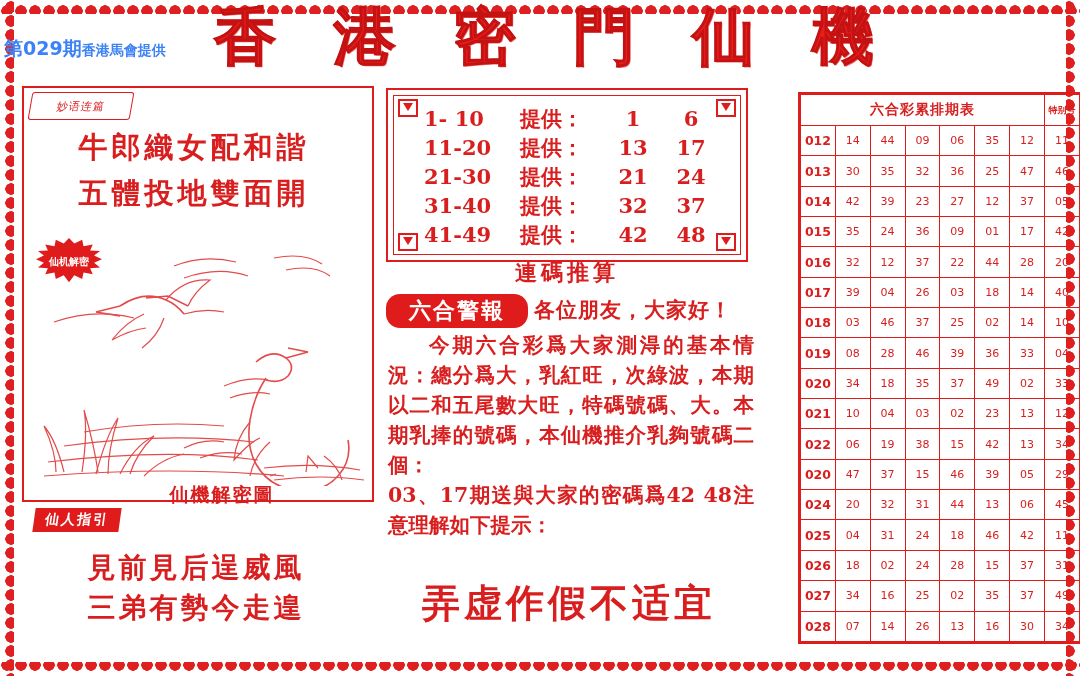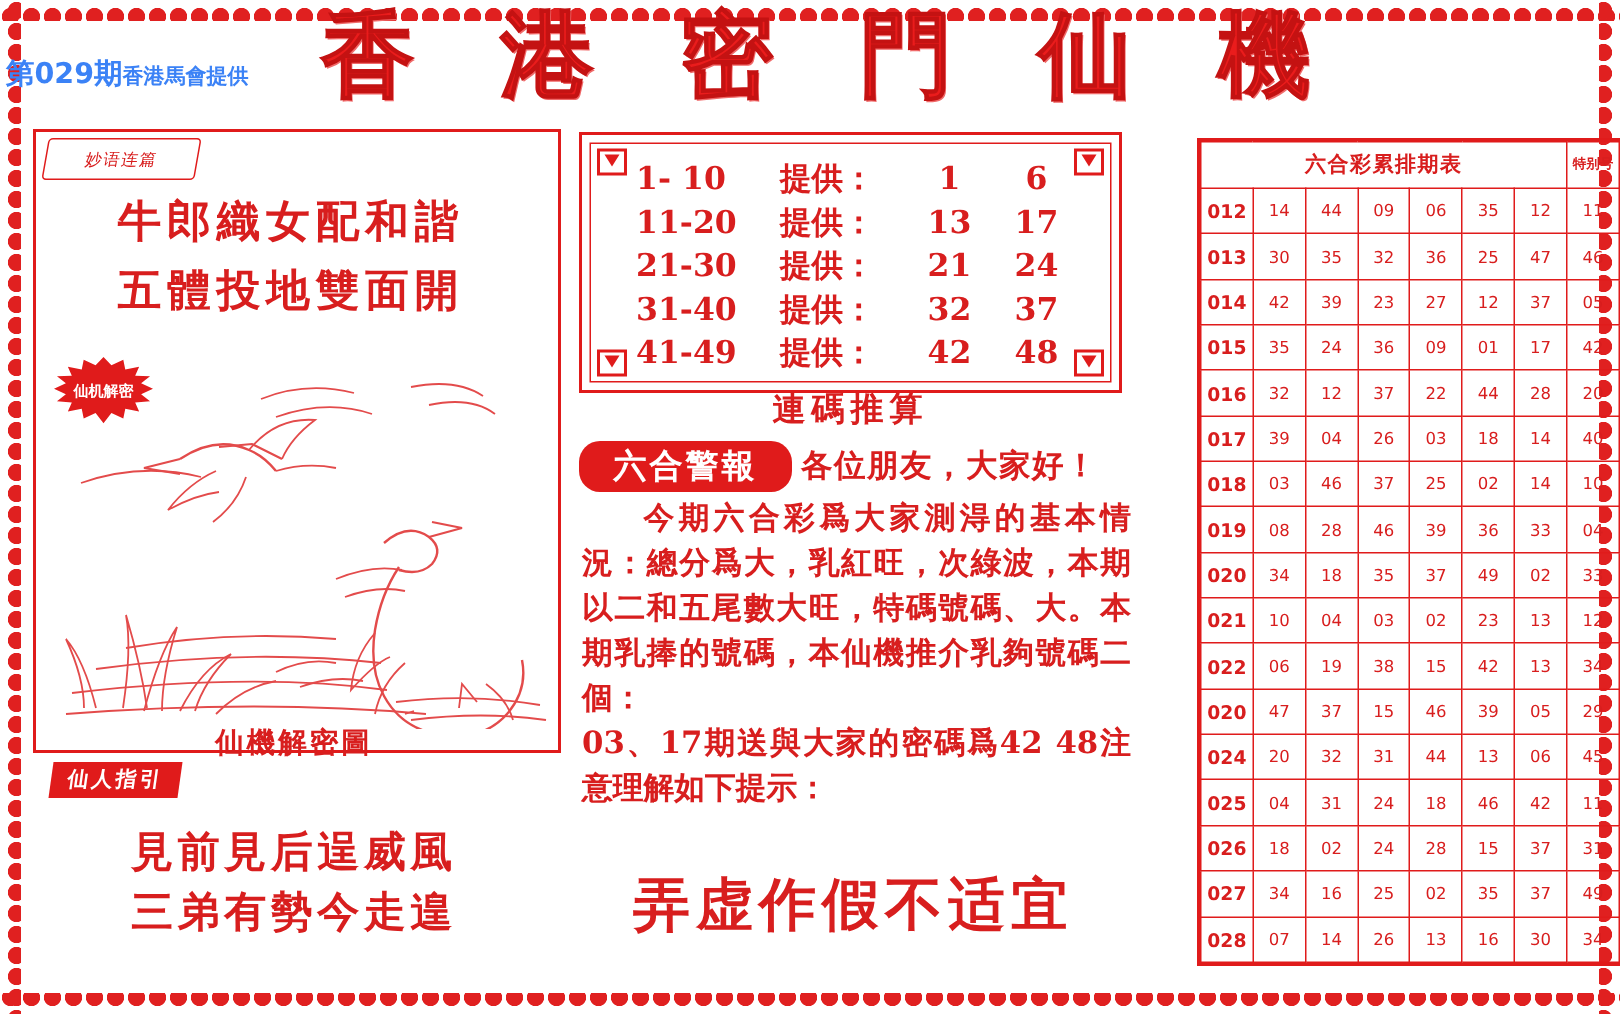--- a/index.html
+++ b/index.html
@@ -107,21 +107,21 @@
     color:#fff;font-size:10px;font-weight:bold;line-height:11px;
     text-align:center;letter-spacing:0px;
   }
 
   .art{
     position:absolute;left:24px;top:236px;width:344px;height:250px;
   }
   .art-caption{
     position:absolute;left:22px;top:482px;width:348px;
     text-align:center;font-size:19px;letter-spacing:2px;
-    font-family:"DejaVu Serif", serif;font-weight:bold;
+    font-family:"DejaVu Serif", serif;font-weight:bold;padding-left:26px;
   }
 
   .tag-xianren{
     position:absolute;left:34px;top:508px;
     width:86px;height:24px;
     background:#e01b1b;color:#fff;
     font-size:14px;font-weight:bold;
     display:flex;align-items:center;justify-content:center;
     letter-spacing:2px;
     transform:skewX(-8deg);

